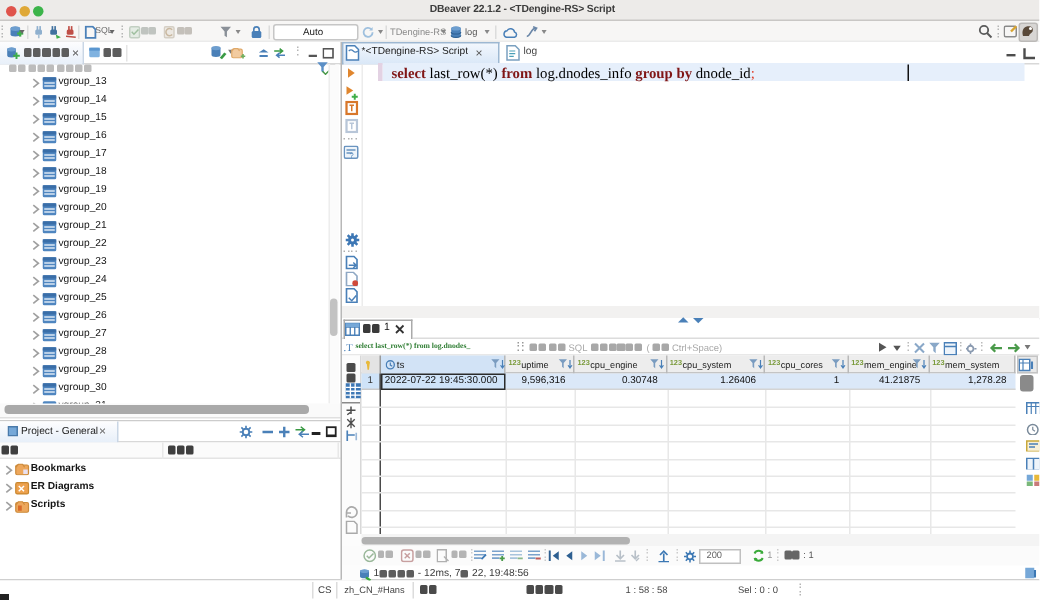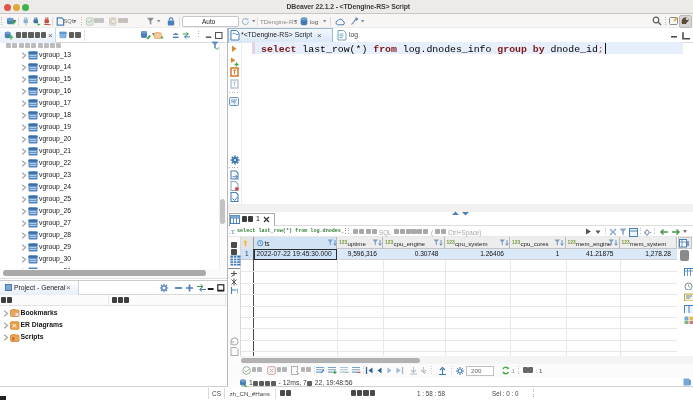--- a/index.html
+++ b/index.html
@@ -1,18 +1,18 @@
 <!DOCTYPE html>
 <html><head><meta charset="utf-8"><style>
 *{margin:0;padding:0;box-sizing:border-box}
 html,body{width:693px;height:400px;overflow:hidden}
 body{font-family:"Liberation Sans",sans-serif;position:relative;background:#fff;font-size:7px;color:#222}
 .a{position:absolute}
 .k{display:inline-block;background:#5d5d5d;border-radius:1px;vertical-align:middle;width:5.6px;height:6.2px;margin:0 .4px}
-.mono{font-family:Liberation Mono, monospace}
+.mono{font-family:Liberation Serif, serif}
 svg{display:block}
 </style></head><body>
 
 <div class="a" style="left:0;top:0;width:693px;height:14px;background:#edebe9;border-bottom:1px solid #c9c7c5"></div>
 <div class="a" style="left:4.0px;top:3.5px;width:7px;height:7px;border-radius:50%;background:#e0544c"></div>
 <div class="a" style="left:13.0px;top:3.5px;width:7px;height:7px;border-radius:50%;background:#dfa837"></div>
 <div class="a" style="left:22.0px;top:3.5px;width:7px;height:7px;border-radius:50%;background:#3cb44a"></div>
 <div class="a" style="left:286.5px;top:3.4px;font-size:6.9px;color:#3c3c3c;font-weight:bold;white-space:nowrap;letter-spacing:-0.12px;">DBeaver 22.1.2 - &lt;TDengine-RS&gt; Script</div>
 <div class="a" style="left:0;top:14px;width:693px;height:14px;background:#f7f6f5;border-bottom:1px solid #ebebeb"></div>
 <div class="a" style="left:1px;top:17.0px;width:1px;height:1px;background:#b5b5b5"></div>

